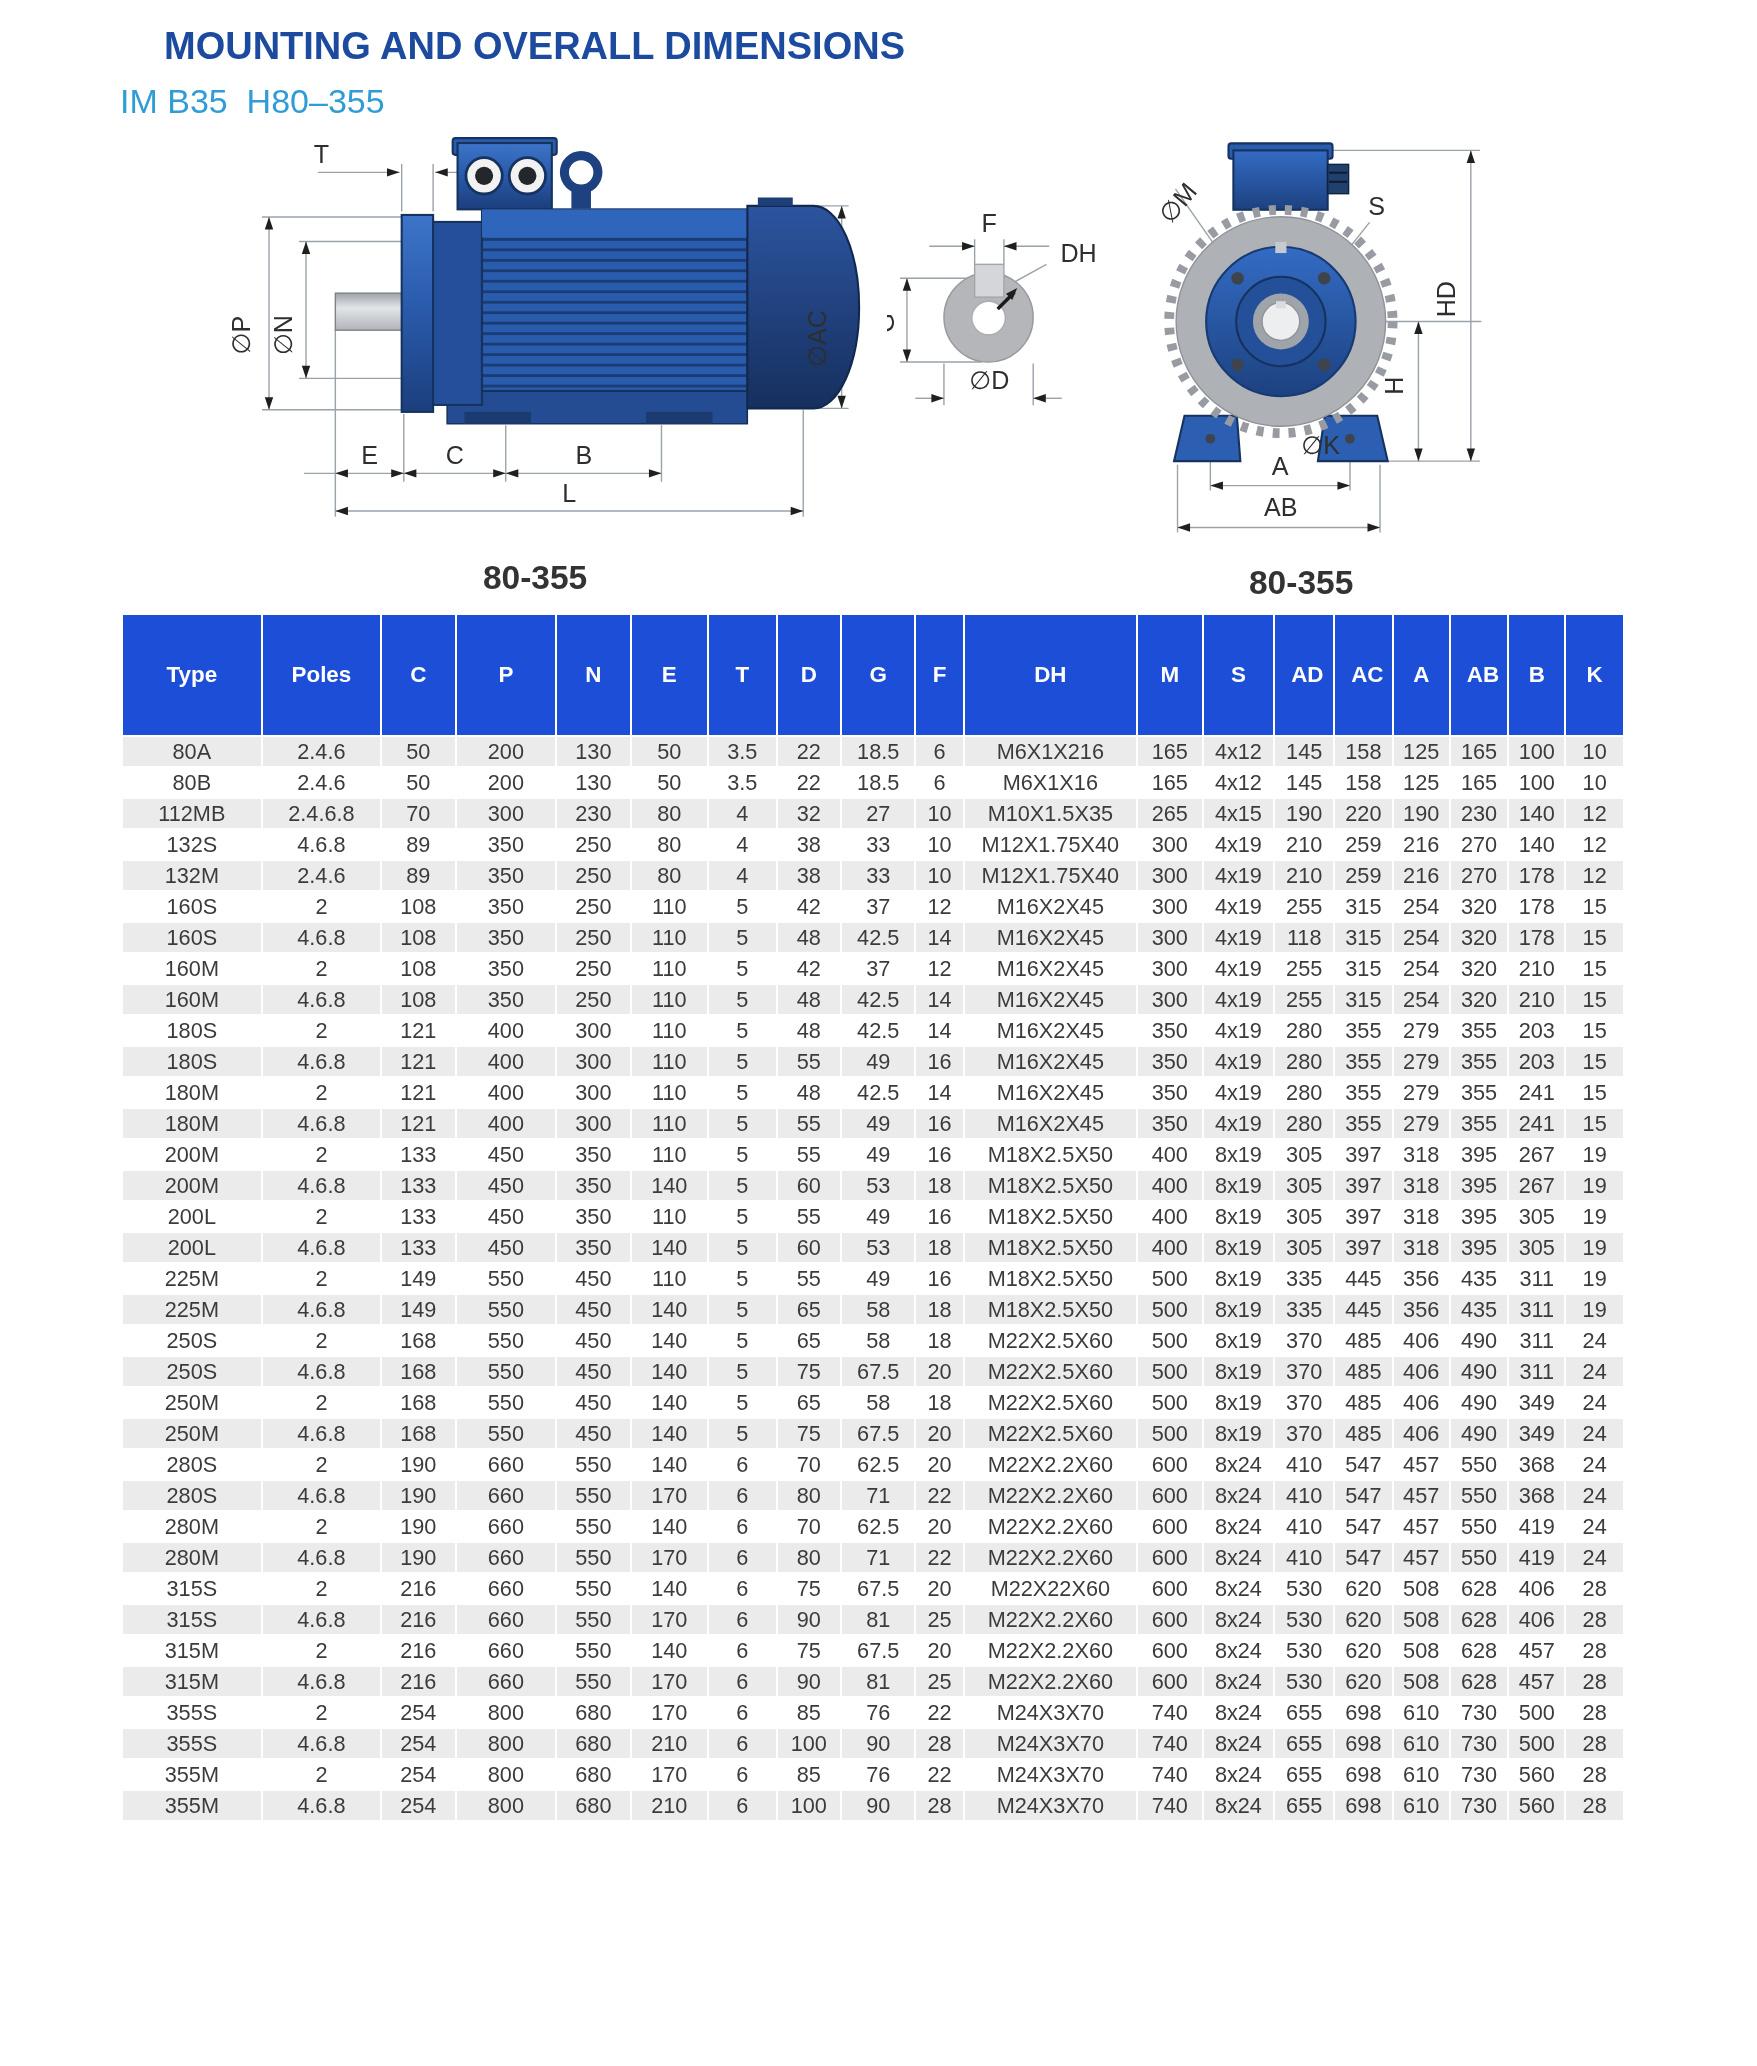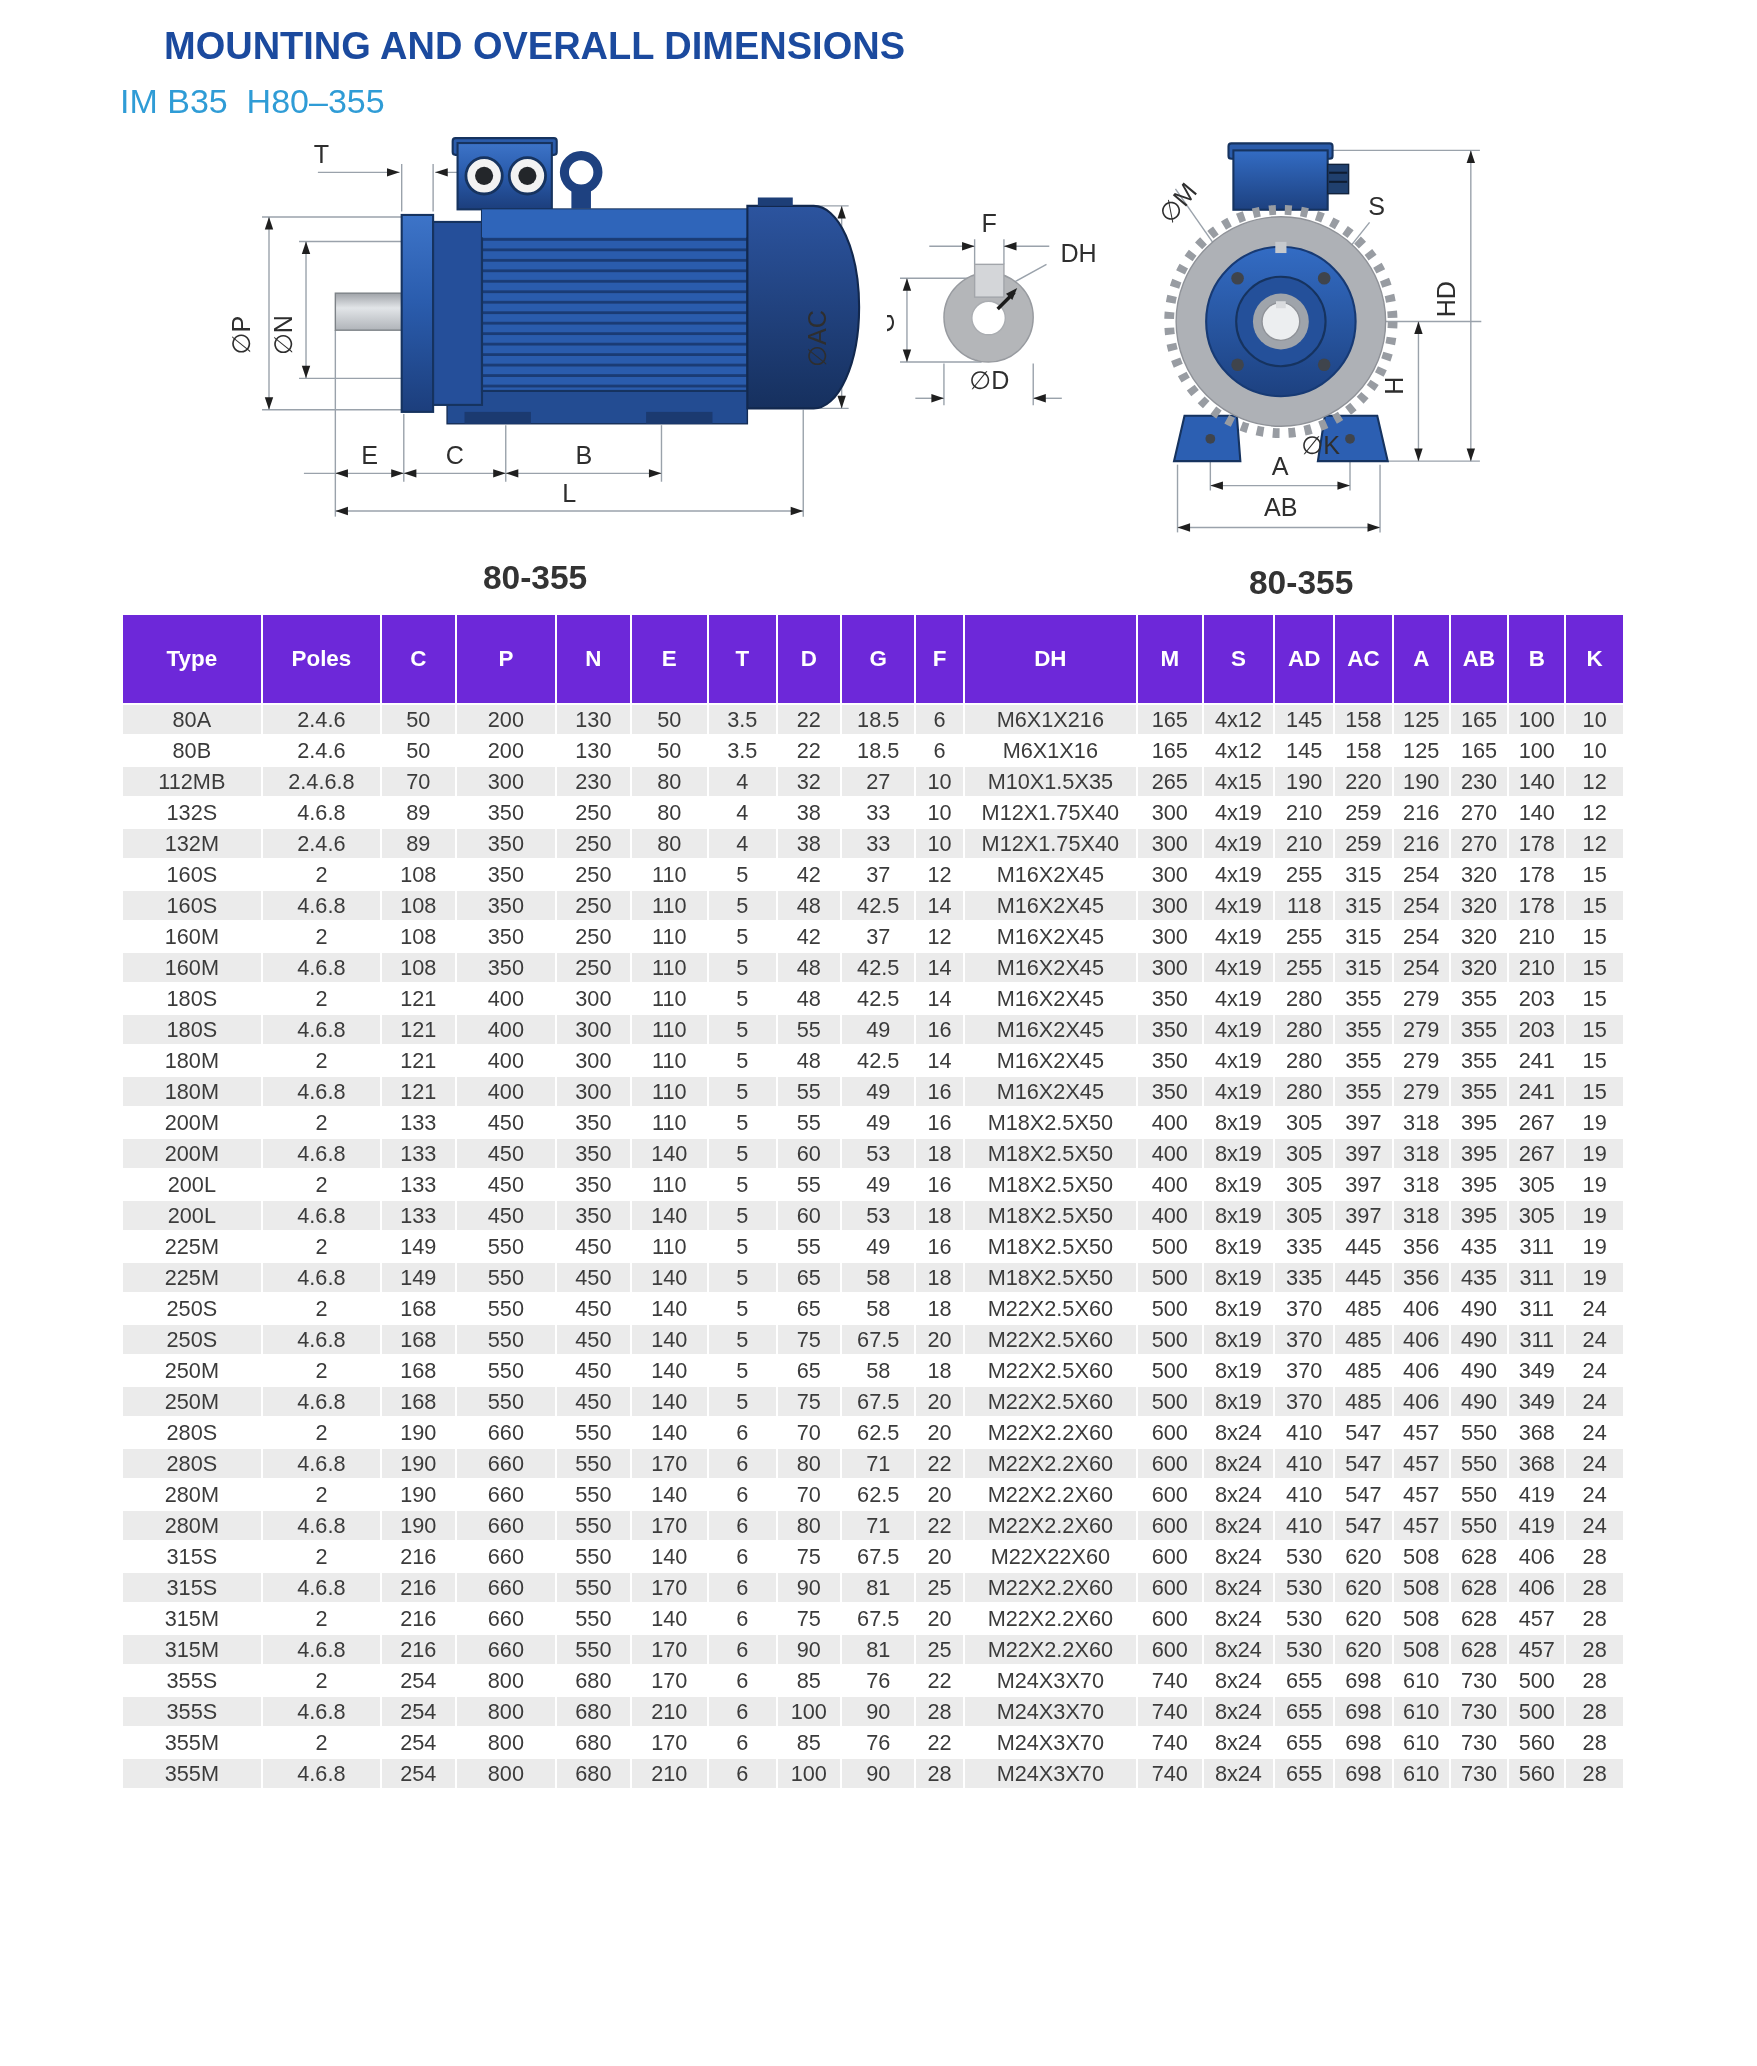--- a/index.html
+++ b/index.html
@@ -42,28 +42,28 @@
 
   table.dims{
     position:absolute;
     left:121px; top:613px;
     width:1504px;
     border-collapse:separate;
     border-spacing:2.8px 2.1px;
     table-layout:fixed;
   }
   table.dims th{
-    background:#6d28d9;
+    background:#1d4ed8;
     color:#ffffff;
     font-size:22.4px;
     font-weight:bold;
     height:88px;
     text-align:center;
     vertical-align:middle;
-    padding:0;
+    padding:16px;
   }
   table.dims td{
     font-size:21.7px;
     color:#3b3b3b;
     text-align:center;
     vertical-align:middle;
     height:29px;
     padding:0;
     white-space:nowrap;
     overflow:hidden;

